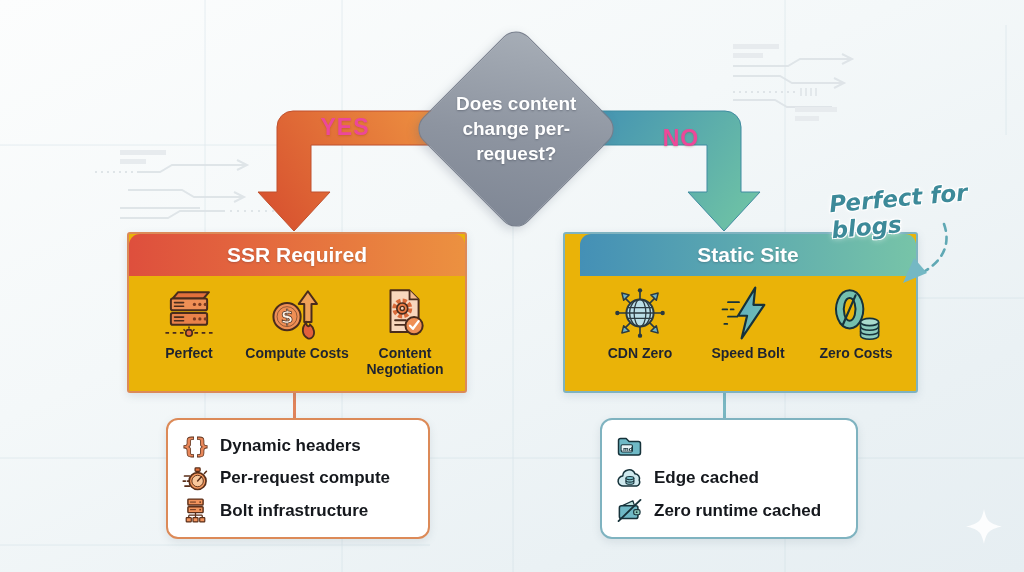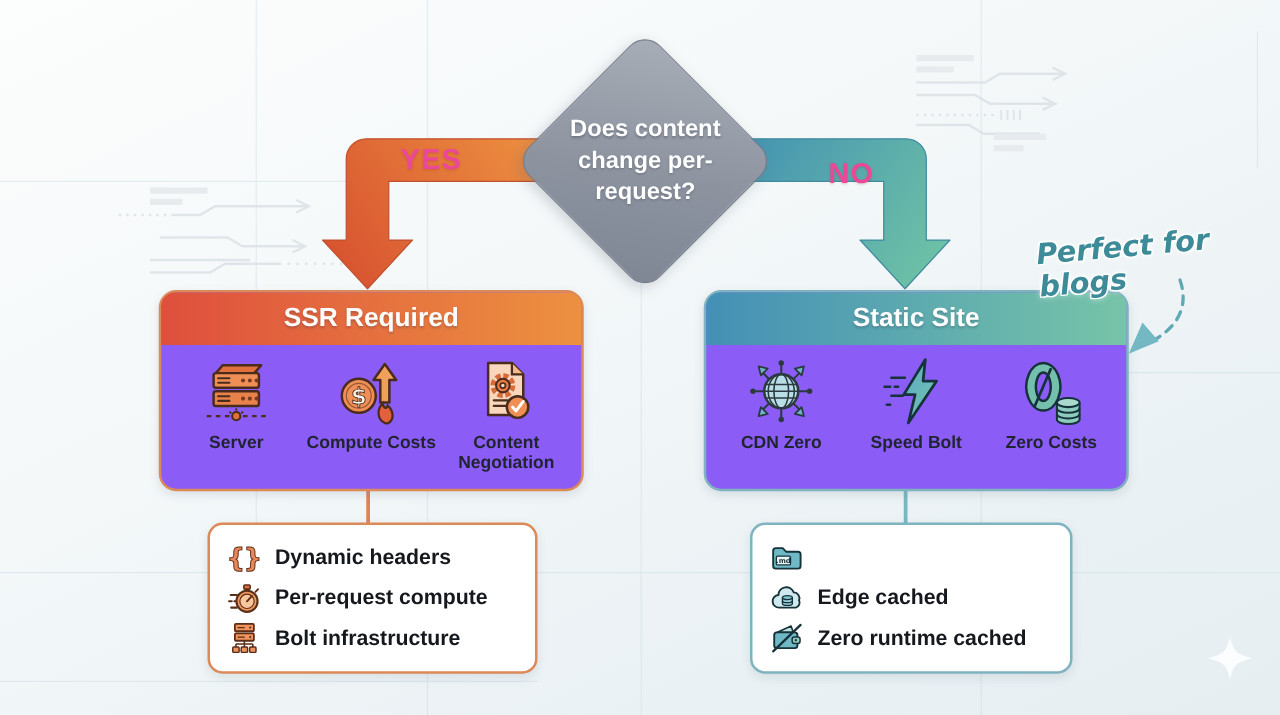--- a/index.html
+++ b/index.html
@@ -23,25 +23,25 @@
     transform:rotate(-45deg);width:160px;text-align:center;
     color:#fff;font-weight:bold;font-size:19px;line-height:1.32;
     text-shadow:0 1px 2px rgba(40,45,60,.35);
   }
   .branch-label{
     z-index:4;color:#ec4899;font-weight:bold;font-size:23px;letter-spacing:1px;
     text-shadow:0 1px 2px rgba(120,50,20,.25);
   }
   
   .card{
-    background:#8b5cf6;border-radius:14px;z-index:6;
+    background:#eab308;border-radius:3px;z-index:6;
     box-shadow:0 3px 8px rgba(90,110,130,.16);
   }
   .card-ssr{left:127px;top:232px;width:336px;height:157px;border:2px solid #dc8a58;}
-  .card-static{left:563px;top:232px;width:336px;height:157px;border:2px solid #7fb3c0;}
+  .card-static{left:563px;top:232px;width:336px;height:157px;border:2px solid #7fb3c0;padding-left:15px;}
   .card-header{
     height:42px;border-radius:11px 11px 0 0;display:flex;align-items:center;justify-content:center;
     color:#fff;font-weight:bold;font-size:21px;text-shadow:0 1px 2px rgba(40,40,60,.25);
   }
   .card-ssr .card-header{background:linear-gradient(90deg,#de4f3d,#ec9140);}
   .card-static .card-header{background:linear-gradient(90deg,#4490b6,#77c4a8);}
   .card-body{display:flex;justify-content:space-around;padding:8px 6px 4px 6px;}
   .icon-cell{width:106px;display:flex;flex-direction:column;align-items:center;}
   .icon-cell .lbl{
     margin-top:3px;font-size:14px;font-weight:bold;color:#1f2430;
@@ -154,21 +154,21 @@
             <circle cx="44" cy="22.5" r="1.8"></circle>
             <circle cx="50" cy="22.5" r="1.8"></circle>
           <circle cx="38" cy="38.5" r="1.8"></circle>
             <circle cx="44" cy="38.5" r="1.8"></circle>
             <circle cx="50" cy="38.5" r="1.8"></circle>
         </g>
         <path d="M6,54 H58" stroke="#4a2c1c" stroke-width="2" stroke-dasharray="4,4"></path>
         <circle cx="32" cy="54" r="3.6" fill="#e2703c" stroke="#4a2c1c" stroke-width="1.8"></circle>
         <path d="M32,47 V49 M26,50 l1.5,1.5 M38,50 l-1.5,1.5" stroke="#4a2c1c" stroke-width="1.6"></path>
       </svg>
-      <div class="lbl">Server</div>
+      <div class="lbl">Perfect</div>
     </div>
     <div class="icon-cell">
       <svg width="58" height="58" viewBox="0 0 64 64">
         <path d="M40,42 V22 H34 L44,8 L54,22 H48 V42 Z" fill="#f0a058" stroke="#4a2c1c" stroke-width="2.2" stroke-linejoin="round"></path>
         <circle cx="21" cy="36" r="15" fill="#ef8f55" stroke="#4a2c1c" stroke-width="2.2"></circle>
         <circle cx="21" cy="36" r="11" fill="none" stroke="#4a2c1c" stroke-width="1.1" opacity="0.55"></circle>
         <text x="21" y="43" font-size="20" font-weight="bold" text-anchor="middle" font-family="DejaVu Sans, sans-serif" fill="#fdf3e7" stroke="#4a2c1c" stroke-width="0.8">$</text>
         <path d="M44,60 C37.5,57 36.5,48.5 42,42.5 C42.7,47 45.4,48 46.4,44.6 C51,48.2 52.6,55.5 48.4,59.2 C46.8,60.6 45.6,60.7 44,60 Z" fill="#e2603c" stroke="#4a2c1c" stroke-width="2"></path>
       </svg>
       <div class="lbl">Compute Costs</div>

